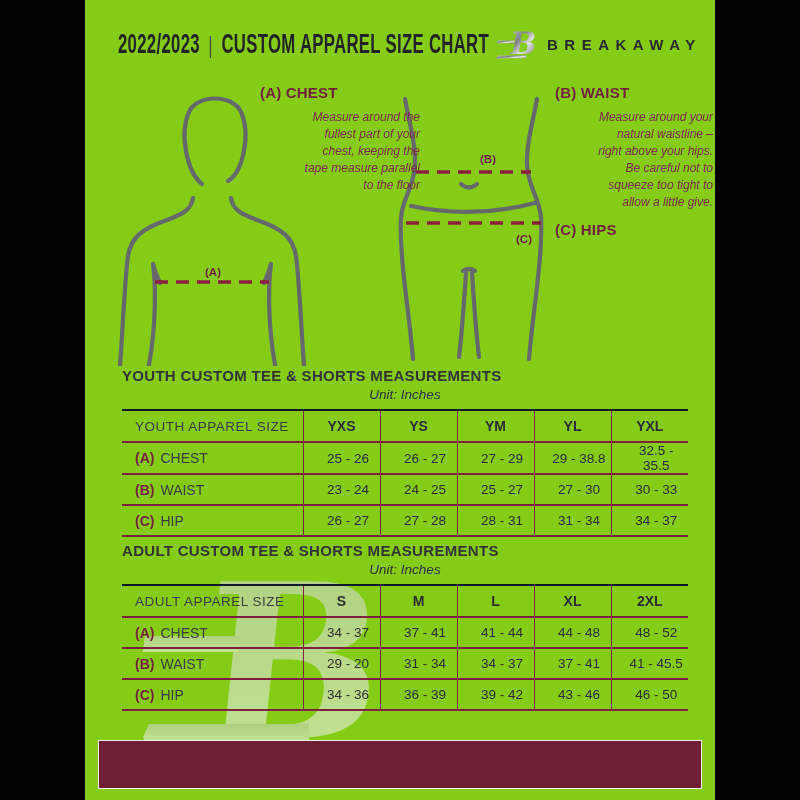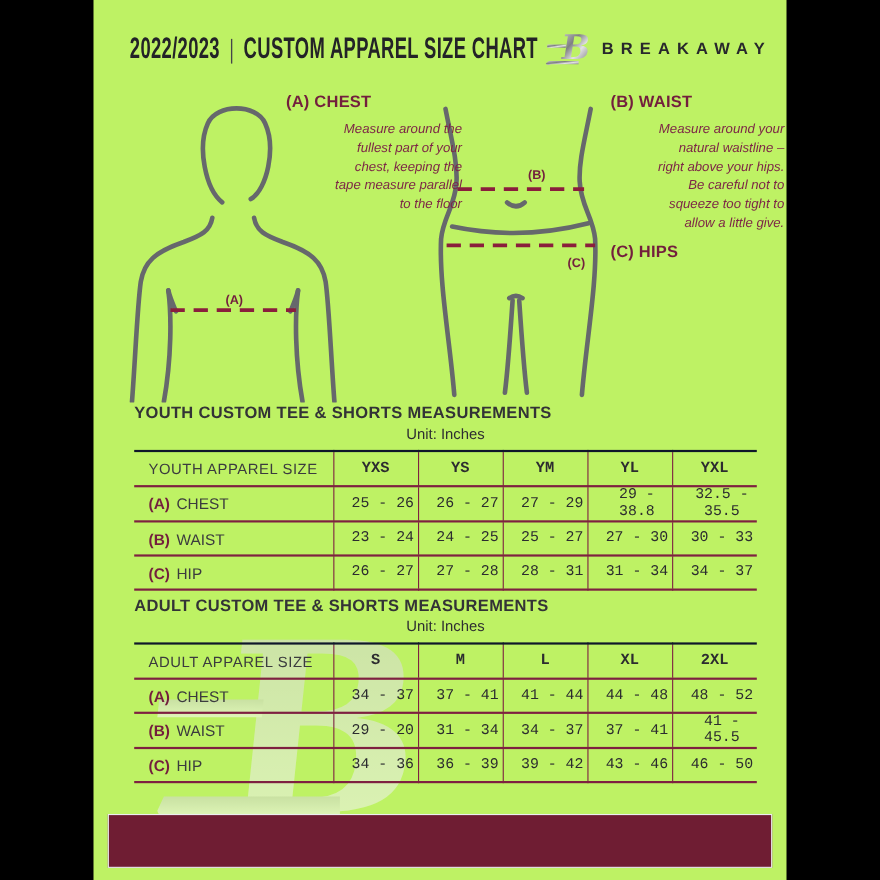--- a/index.html
+++ b/index.html
@@ -1,20 +1,20 @@
 <!DOCTYPE html>
 <html><head>
 <meta charset="utf-8">
 <style>
   * { margin:0; padding:0; box-sizing:border-box; }
   html,body { width:800px; height:800px; background:#000; overflow:hidden;
               font-family:"Liberation Sans", sans-serif; }
 
   .canvas { position:absolute; left:85px; top:0; width:630px; height:800px;
-            background:#bef264; overflow:hidden; }
+            background:#84cc16; overflow:hidden; }
 
   
   .hdr { position:absolute; top:24px; left:33px; right:25px; height:40px;
          display:flex; align-items:center; justify-content:space-between; }
   .hdr-left { width:378px; flex:0 0 auto; overflow:visible; }
   .hdr-left-inner { display:inline-block; white-space:nowrap;
           font-size:27px; font-weight:700; color:#232327; letter-spacing:.5px;
           transform:scaleX(.62); transform-origin:left center; }
   .hdr-sep { font-weight:400; color:#45454a; margin:0 14px; font-size:24px; }
   .hdr-right { display:flex; align-items:center; gap:9px; }
@@ -40,25 +40,25 @@
                stroke-linecap:butt; }
   .fig text { font-family:"Liberation Sans",sans-serif; font-size:11.5px;
               font-weight:700; fill:#731F3D; }
 
   
   .tsec { position:absolute; left:37px; width:566px; z-index:2; }
   .tsec-youth { top:367px; }
   .tsec-adult { top:542px; }
   .tbl-title { text-align:left; font-size:15px; font-weight:700; color:#333336;
                letter-spacing:.3px; line-height:18px; }
-  .tbl-unit  { text-align:center; font-size:13.5px; 
+  .tbl-unit  { text-align:center; font-size:13.5px; font-style:italic;
                color:#2E2E31; line-height:17px; margin-top:1px; }
   table.sizes { width:566px; border-collapse:collapse; margin-top:6px;
                 table-layout:fixed; }
-  table.sizes th+th, table.sizes td+td { border-left:1.6px solid #7E2140;font-family:Liberation Mono, monospace; }
+  table.sizes th+th, table.sizes td+td { border-left:1.6px solid #7E2140; }
   table.sizes thead tr { border-top:2px solid #0f172a; border-bottom:2px solid #7E2140;
                          height:32px; }
   table.sizes tbody tr { border-bottom:2px solid #7E2140; height:31px; }
   table.sizes .c-label { width:181px; text-align:left; padding-left:13px; }
   table.sizes th.c-label { font-weight:400; font-size:13.5px; color:#3B3B3E;
                            letter-spacing:.5px; }
   table.sizes th.c-size  { font-size:14px; font-weight:700; color:#2C2C2F; }
   table.sizes td.c-val   { text-align:center; font-size:13.5px; color:#2C2C2F;padding-left:13px; }
   table.sizes td.c-label { font-size:14px; color:#3B3B3E; }
   table.sizes .prefix { font-weight:700; color:#731F3D; margin-right:6px; }

